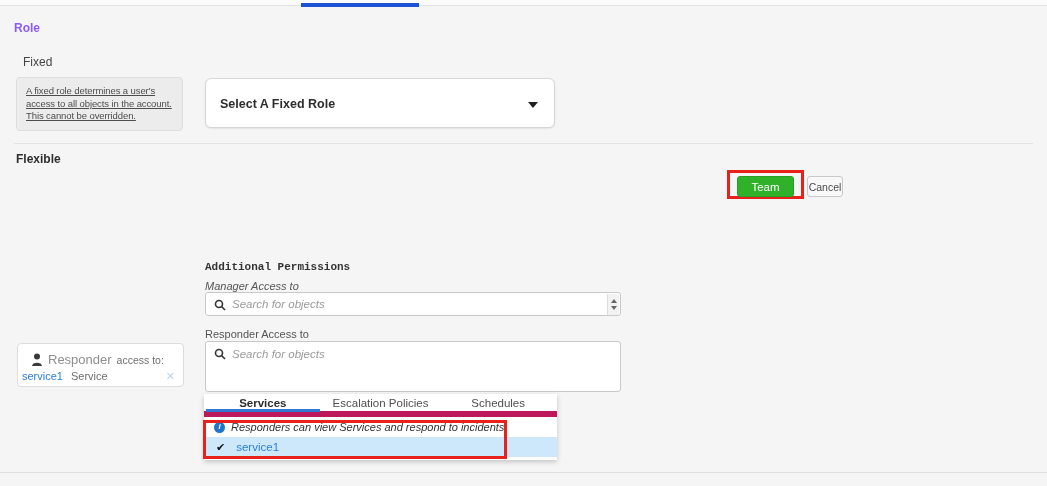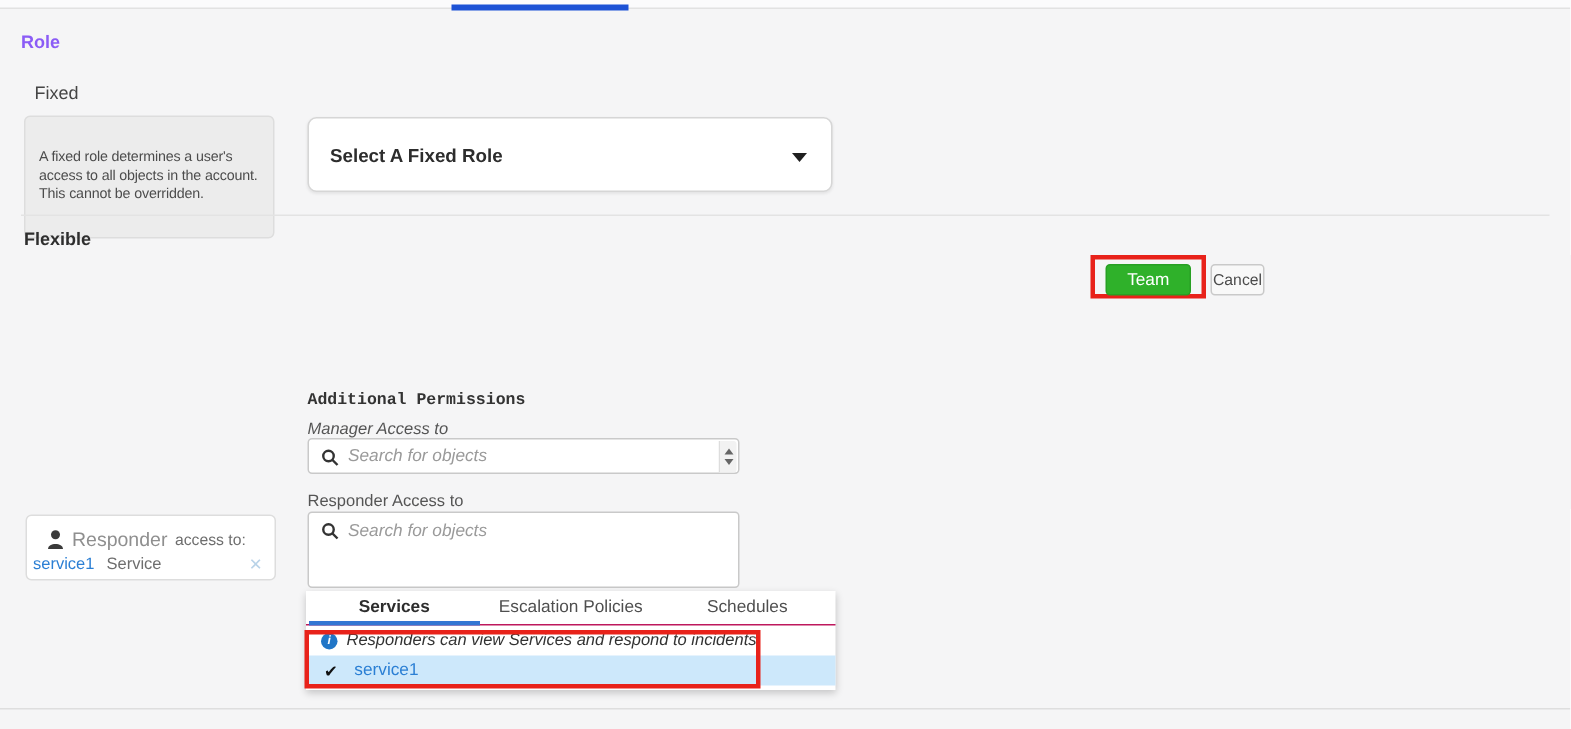--- a/index.html
+++ b/index.html
@@ -13,21 +13,21 @@
   .top-strip { position:absolute; left:0; top:0; width:1047px; height:6px; background:#fbfbfc; border-bottom:1px solid #e2e2e2; }
   .top-tab-indicator { position:absolute; left:301px; top:3px; width:118px; height:4px; background:#1d52d5; }
 
   .role-heading { position:absolute; left:14px; top:21px; font-size:12px; font-weight:bold; color:#8b5cf6; }
   .fixed-label { position:absolute; left:23px; top:55px; font-size:12px; color:#454545; }
   .flexible-label { position:absolute; left:16px; top:152px; font-size:12px; font-weight:bold; color:#2e2e2e; }
 
   .desc-box {
     position:absolute; left:16px; width:167px;
     font-size:9.5px; line-height:12.5px; letter-spacing:-0.1px;
-    padding:21px 9px; border-radius:4px; color:#4c4c4c;
+    padding:7px 9px; border-radius:4px; color:#4c4c4c;text-decoration:underline;
   }
   .desc-fixed { top:77px; min-height:51px; background:#ececec; border:1px solid #ddd; }
   .desc-flexible { top:177px; min-height:78px; background:#d9ecf6; border:1px solid #cfe6f2; }
 
   .dropdown {
     position:absolute; left:205px; width:350px; background:#fff;
     border:1px solid #d6d6d6; border-radius:6px;
     box-shadow:0 1px 2px rgba(0,0,0,.07); cursor:pointer;
   }
   .dd-fixed { top:78px; height:50px; }
@@ -42,39 +42,39 @@
 
   .separator { position:absolute; height:1px; background:#e3e3e3; }
   .sep-flexible { left:14px; top:143px; width:1019px; }
   .sep-bottom { left:0; top:472px; width:1047px; background:#dedede; }
 
   .section-heading { position:absolute; left:205px; top:261px; font-size:11px; font-weight:bold; color:#333;font-family:Liberation Mono, monospace; }
   .field-label { position:absolute; left:205px; font-size:11px; color:#555; }
   .lbl-manager { top:280px;font-style:italic; }
   .lbl-responder { top:328px; }
 
-  .search-wrap { position:absolute; left:205px; width:288px; background:#fff; border:1px solid #c9c9c9; border-radius:3px; }
+  .search-wrap { position:absolute; left:205px; width:416px; background:#fff; border:1px solid #c9c9c9; border-radius:3px; }
   .wrap-manager { top:292px; height:24px; }
   .wrap-responder { top:341px; height:51px; }
   .search-wrap input, .search-wrap textarea {
     position:absolute; left:26px; top:0; width:300px; height:100%;
     border:none; outline:none; resize:none; background:transparent;
     font-family:"Liberation Sans", sans-serif; font-size:11.5px; color:#333;
   }
   .wrap-responder textarea { top:6px; height:40px; }
   .search-wrap ::placeholder { font-style:italic; color:#9a9a9a; opacity:1; }
   .search-icon { position:absolute; left:8px; top:6px; width:12px; height:12px; }
   .spinner { position:absolute; right:1px; top:1px; width:12px; height:21px; background:#f2f2f2; border-left:1px solid #ddd; border-radius:0 2px 2px 0;
     display:flex; flex-direction:column; align-items:center; justify-content:center; gap:3px; cursor:pointer; }
   .spin-up { width:0; height:0; border-left:3px solid transparent; border-right:3px solid transparent; border-bottom:4px solid #666; }
   .spin-down { width:0; height:0; border-left:3px solid transparent; border-right:3px solid transparent; border-top:4px solid #666; }
 
   
   .results-panel { position:absolute; left:204px; top:394px; width:353px; height:66px; background:#fff; box-shadow:0 2px 5px rgba(0,0,0,.2); }
-  .tabs { display:flex; height:23px; border-bottom:1px solid #be185d; }
+  .tabs { display:flex; height:23px; border-bottom:6px solid #be185d; }
   .tab { flex:1; display:flex; align-items:center; justify-content:center; font-size:11.5px; color:#4f4f4f; cursor:pointer; position:relative; }
   .tab.active { font-weight:bold; color:#2d2d2d; }
   .tab.active::after { content:""; position:absolute; left:2px; right:2px; bottom:-1px; height:3px; background:#3377d4; }
   .info-row { height:20px; display:flex; align-items:center; padding-left:10px; font-size:11px; font-style:italic; color:#333; gap:6px; }
   .info-icon { width:11px; height:11px; min-width:11px; border-radius:50%; background:#2176c7; color:#fff; font-size:8px; font-weight:bold; font-style:italic;
     display:flex; align-items:center; justify-content:center; line-height:1; }
   .result-row { height:20px; display:flex; align-items:center; padding-left:12px; background:#cde8fb; cursor:pointer; }
   .result-check { font-size:11px; color:#111; font-style:normal; }
   .result-name { margin-left:11px; font-size:11.5px; color:#2b7fd4; }
 

